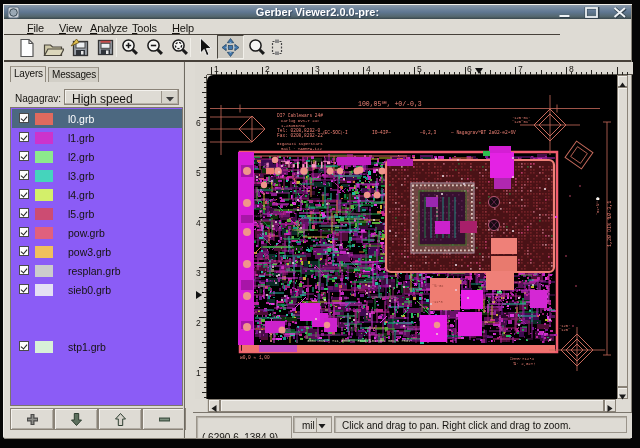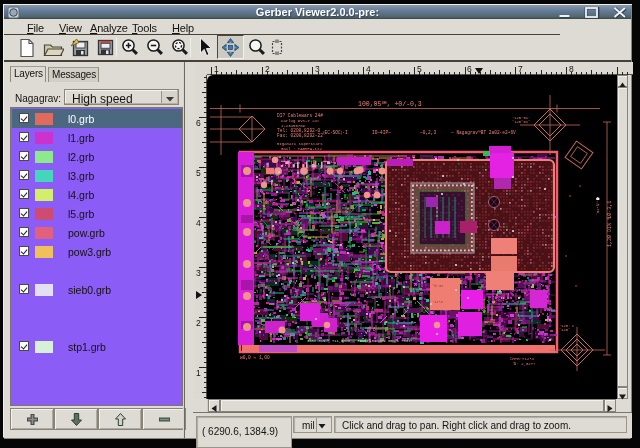--- a/index.html
+++ b/index.html
@@ -179,20 +179,25 @@
       </div>
       <div class="lrow" style="top:115px">
         <span class="cb"></span>
         <span class="sw" style="background:#e0607e"></span>
         <span class="lb">pow.grb</span>
       </div>
       <div class="lrow" style="top:134px">
         <span class="cb"></span>
         <span class="sw" style="background:#f0c05c"></span>
         <span class="lb">pow3.grb</span>
+      </div>
+      <div class="lrow" style="top:153px">
+        <span class="cb"></span>
+        <span class="sw" style="background:#cccccc"></span>
+        <span class="lb">resplan.grb</span>
       </div>
       <div class="lrow" style="top:172px">
         <span class="cb"></span>
         <span class="sw" style="background:#e4e0f4"></span>
         <span class="lb">sieb0.grb</span>
       </div>
       <div class="lrow" style="top:229px">
         <span class="cb"></span>
         <span class="sw" style="background:#d8f0d8"></span>
         <span class="lb">stp1.grb</span>
@@ -2020,21 +2025,21 @@
  <div id="hscroll" class="abs">
    <div class="sbtn" style="left:1px;top:0;width:12px;height:13px"><svg width="10" height="11">
           <path d="M2.5 5.5 l5 -3.5 v7 z" fill="#1a1a1a"></path>
         </svg></div>
    <div class="sthumb" style="left:13px;top:0;width:384px;height:13px"></div>
    <div class="sbtn" style="left:397px;top:0;width:12px;height:13px"><svg width="10" height="11">
           <path d="M7.5 5.5 l-5 3.5 v-7 z" fill="#1a1a1a"></path>
         </svg></div>
  </div>
  <div id="statusbar" class="abs">
-   <div class="sunk" style="left:3px;top:3px;width:96px;height:32px;padding:9px 0 0 5px">( 6290.6,  1384.9)</div>
+   <div class="sunk" style="left:3px;top:3px;width:96px;height:23px;padding:15px 0 0 5px">( 6290.6,  1384.9)</div>
    <div class="sunk" style="left:100px;top:3px;width:39px;height:17px;padding:3px 0 0 8px">mil<svg style="position:absolute;right:3px;top:5px" width="11" height="9">
           <path d="M1.5 2 h7 l-3.5 4.5 z" fill="#1a1a1a"></path>
         </svg><span style="position:absolute;right:14px;top:1px;width:1px;height:14px;background:#9a948a"></span></div>
    <div class="sunk" style="left:141px;top:3px;width:293px;height:17px;padding:3px 0 0 7px">Click and drag to pan. Right click and drag to zoom.</div>
  </div>
  <div id="ruler-mark-h"></div>
  <div id="ruler-mark-v"></div>
 </div>
 
 </body></html>

